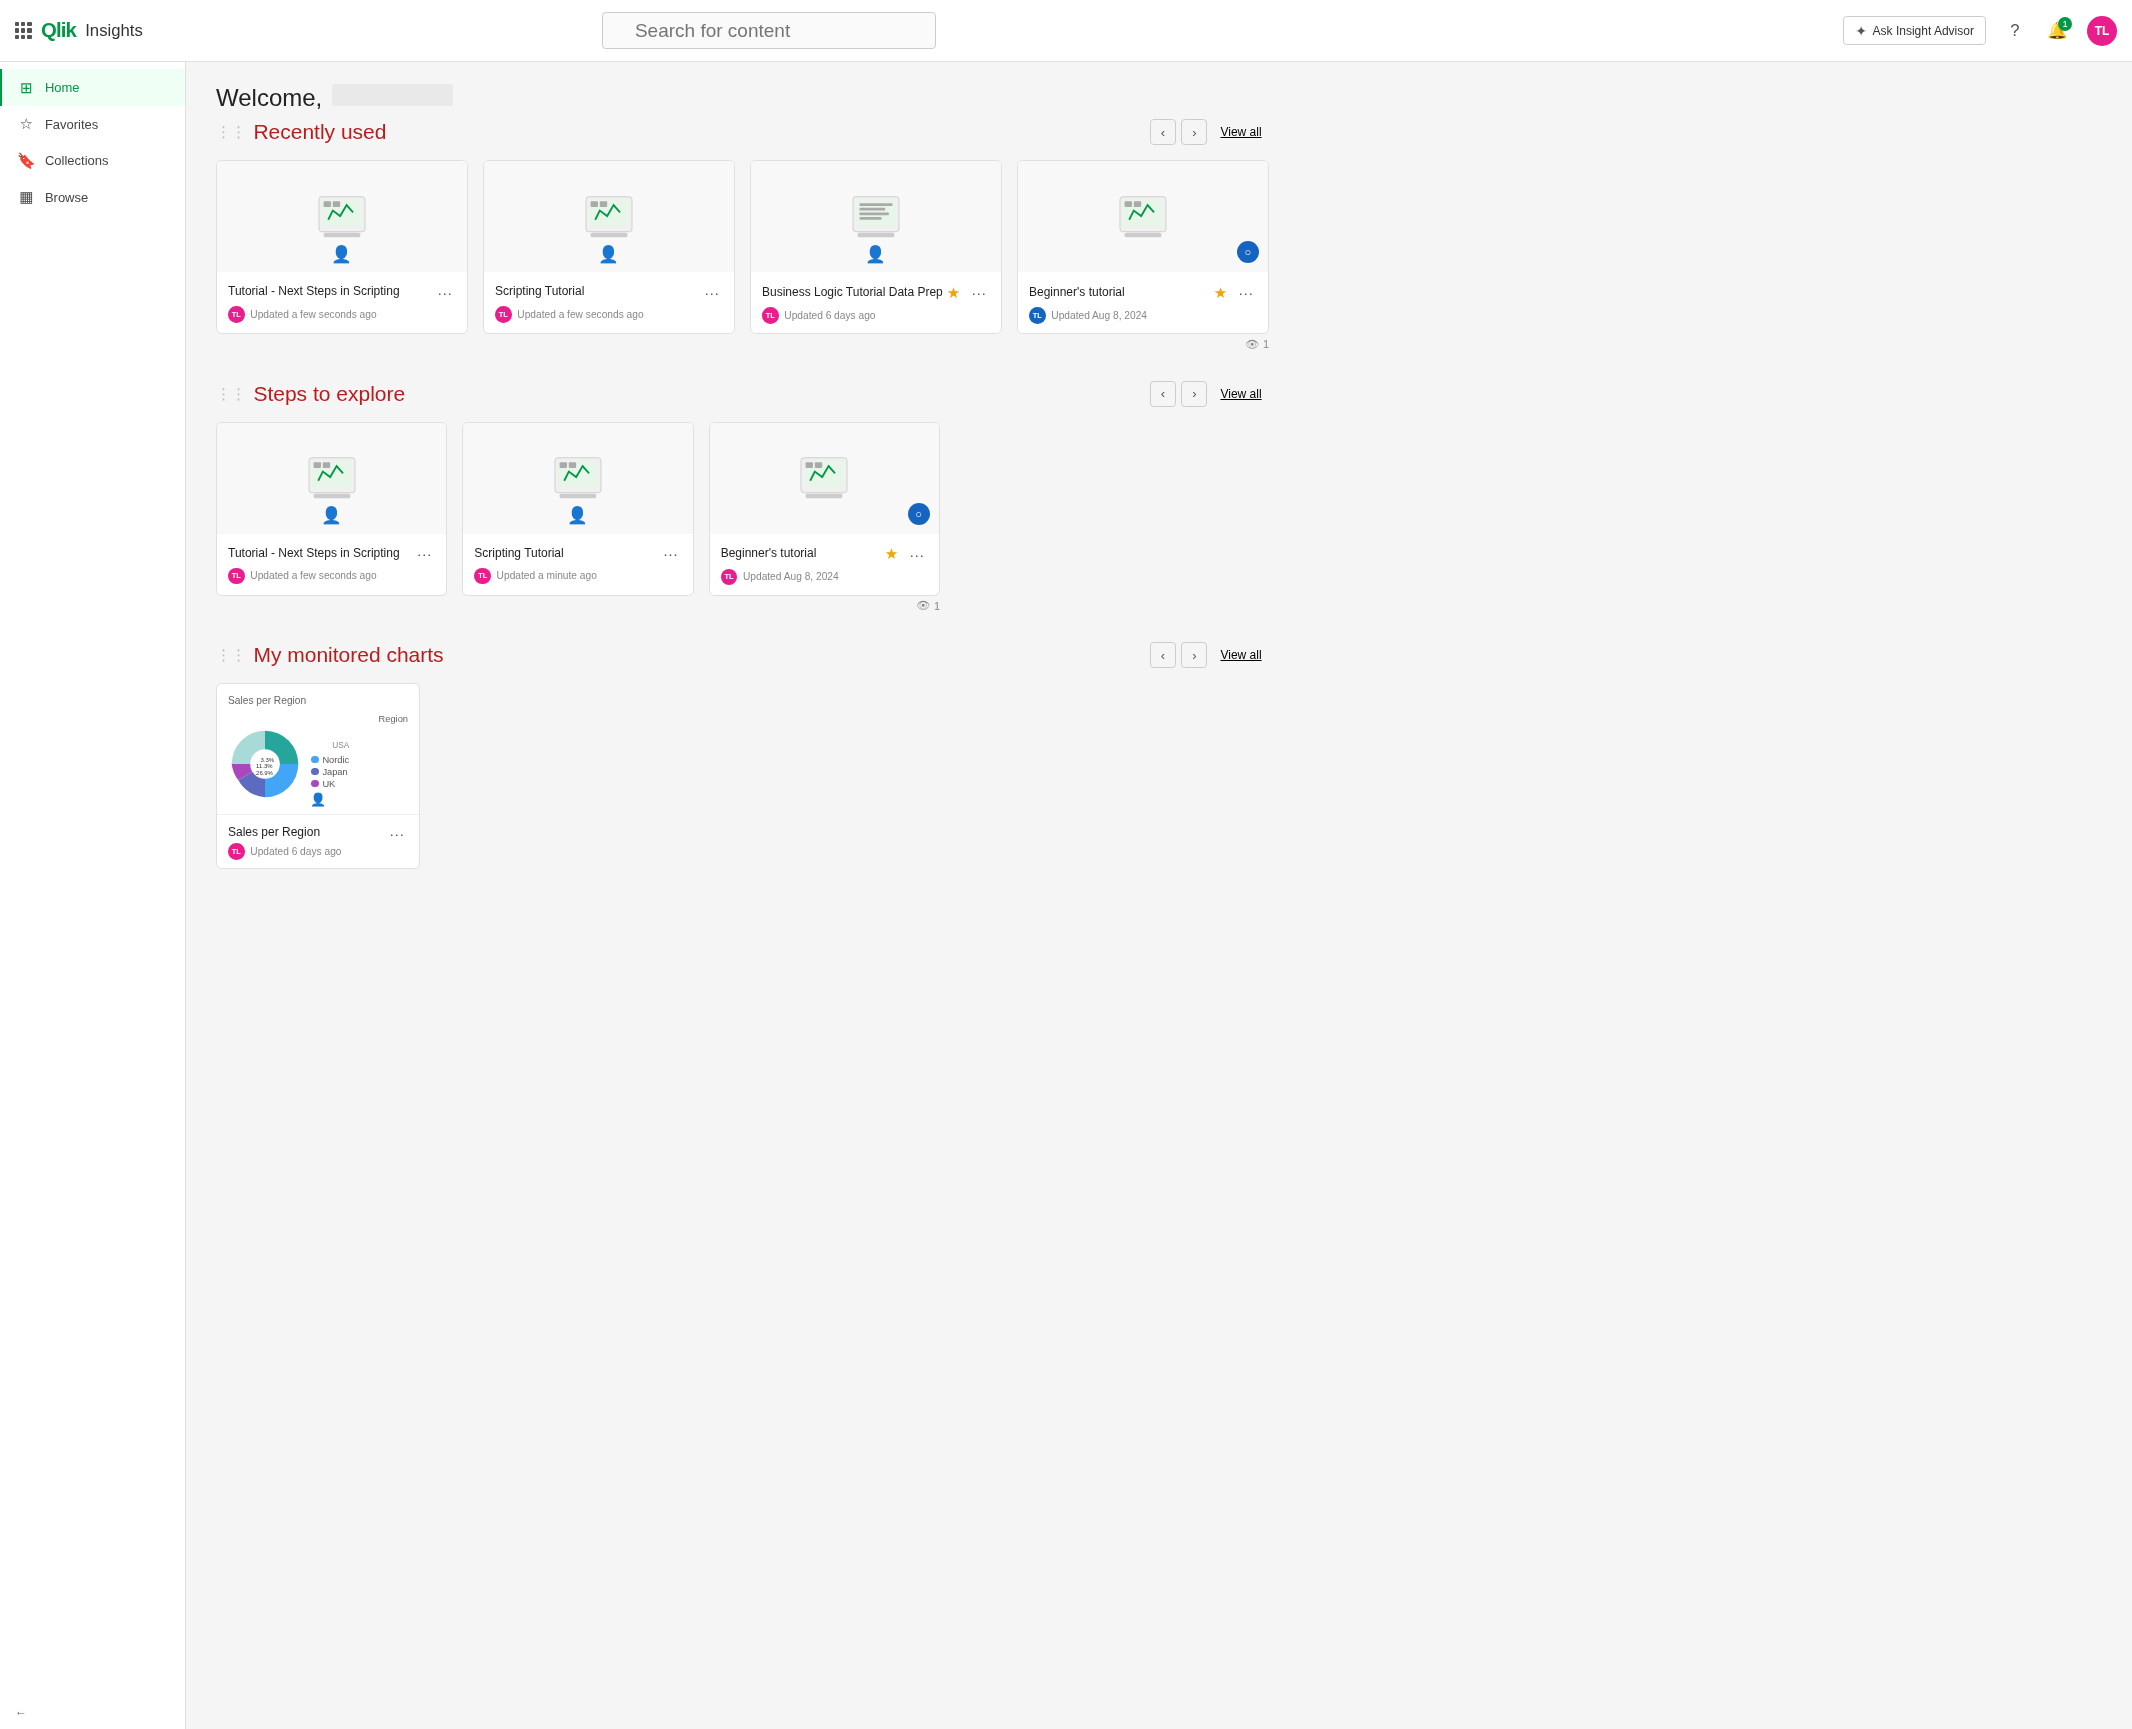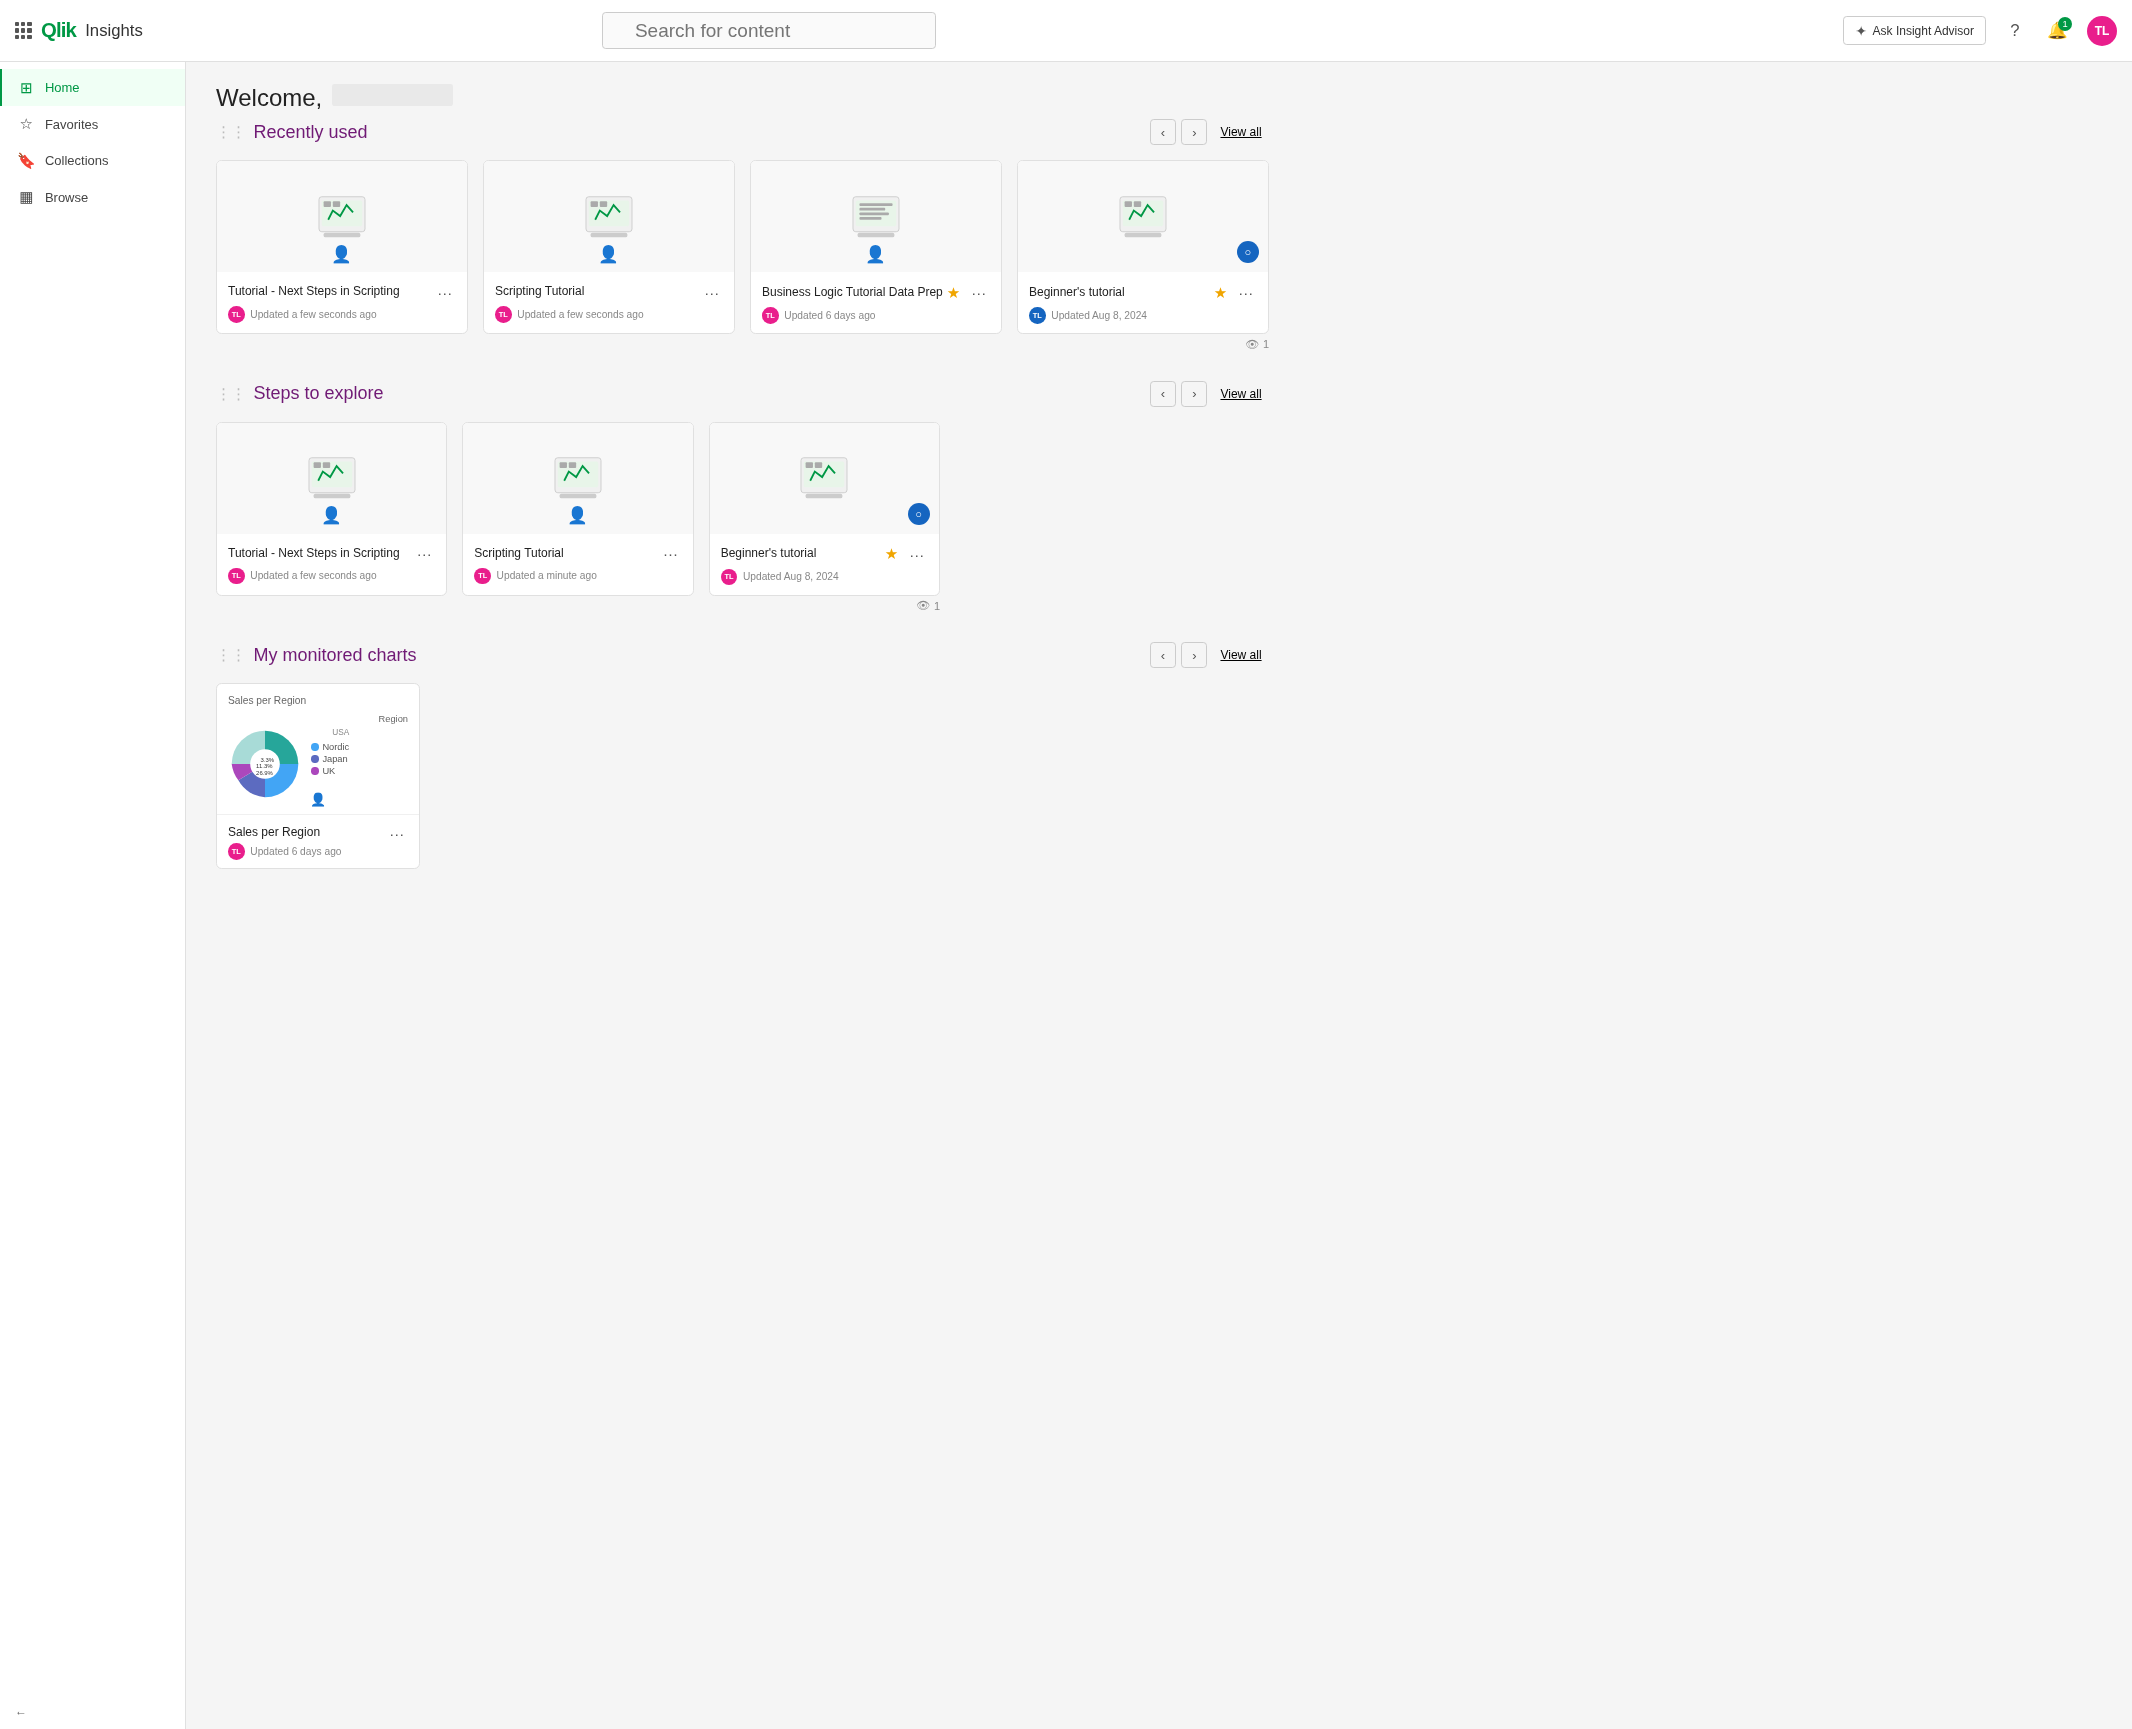--- a/index.html
+++ b/index.html
@@ -45,21 +45,21 @@
     
     .tabs-row { display: flex; align-items: center; border-bottom: 0.9px solid #e0e0e0; margin-bottom: 22px; }
     .tab { padding: 9.3px 15px; font-size: 13px; cursor: pointer; color: #555; border-bottom: 1.9px solid transparent; }
     .tab.active { color: #009845; border-bottom: 1.9px solid #009845; font-weight: 500; }
     .add-widgets-btn { margin-left: auto; display: flex; align-items: center; gap: 5.6px; font-size: 12px; color: #333; cursor: pointer; background: none; border: none; padding: 5.6px 9.3px; border-radius: 3.7px; }
 
     
     .section { margin-bottom: 30px; }
     .section-header { display: flex; align-items: center; margin-bottom: 15px; }
     .drag-handle { color: #bbb; margin-right: 7.4px; font-size: 15px; cursor: grab; }
-    .section-title { font-size: 18px; font-weight: 500; color: #701a75; }
+    .section-title { font-size: 21px; font-weight: 500; color: #b91c1c; }
     .section-nav { display: flex; align-items: center; gap: 5.6px; margin-left: auto; }
     .nav-arrow { background: none; border: 0.9px solid #ccc; border-radius: 3.7px; width: 26px; height: 26px; display: flex; align-items: center; justify-content: center; cursor: pointer; color: #555; font-size: 13px; }
     .view-all-btn { font-size: 12px; color: #000000; cursor: pointer; background: none; border: none; padding: 0 7.4px; text-decoration: underline; }
 
     
     .cards-grid { display: flex; gap: 15px; }
     .card { background: #fff; border: 0.9px solid #e0e0e0; border-radius: 5.6px; flex: 1; min-width: 0; display: flex; flex-direction: column; cursor: pointer; overflow: hidden; }
     .card-preview { background: #f8f8f8; height: 111px; display: flex; align-items: center; justify-content: center; position: relative; }
     .card-icon { width: 56px; height: 46px; }
     .card-icon svg { width: 100%; height: 100%; }
@@ -74,21 +74,21 @@
     .card-avatar.blue { background: #1565c0; }
     .user-icon-card { color: #aaa; font-size: 16.7px; }
     .badge-blue { position: absolute; bottom: 9.3px; right: 9.3px; width: 22px; height: 22px; border-radius: 50%; background: #1565c0; display: flex; align-items: center; justify-content: center; }
     .badge-blue-icon { color: #fff; font-size: 11px; }
     .views-count { display: flex; align-items: center; gap: 3.7px; font-size: 11px; color: #888; justify-content: flex-end; margin-top: 3.7px; }
 
     
     .chart-card { background: #fff; border: 0.9px solid #e0e0e0; border-radius: 5.6px; width: 204px; flex-shrink: 0; cursor: pointer; overflow: hidden; }
     .chart-preview { padding: 11px; min-height: 130px; position: relative; }
     .chart-title-small { font-size: 10.2px; color: #666; margin-bottom: 7.4px; }
-    .pie-container { display: flex; gap: 9.3px; }
+    .pie-container { display: flex; align-items: center; gap: 9.3px; }
     .pie-chart-svg { width: 74px; height: 74px; }
     .pie-legend { font-size: 9.3px; color: #555; display: flex; flex-direction: column; gap: 1.9px; }
     .legend-item { display: flex; align-items: center; gap: 3.7px; }
     .legend-dot { width: 7.4px; height: 7.4px; border-radius: 50%; flex-shrink: 0; }
     .chart-footer { padding: 7.4px 11px; border-top: 0.9px solid #f0f0f0; }
 
     
     .content-area::-webkit-scrollbar { width: 7.4px; }
     .content-area::-webkit-scrollbar-track { background: #f0f0f0; }
     .content-area::-webkit-scrollbar-thumb { background: #ccc; border-radius: 3.7px; }

